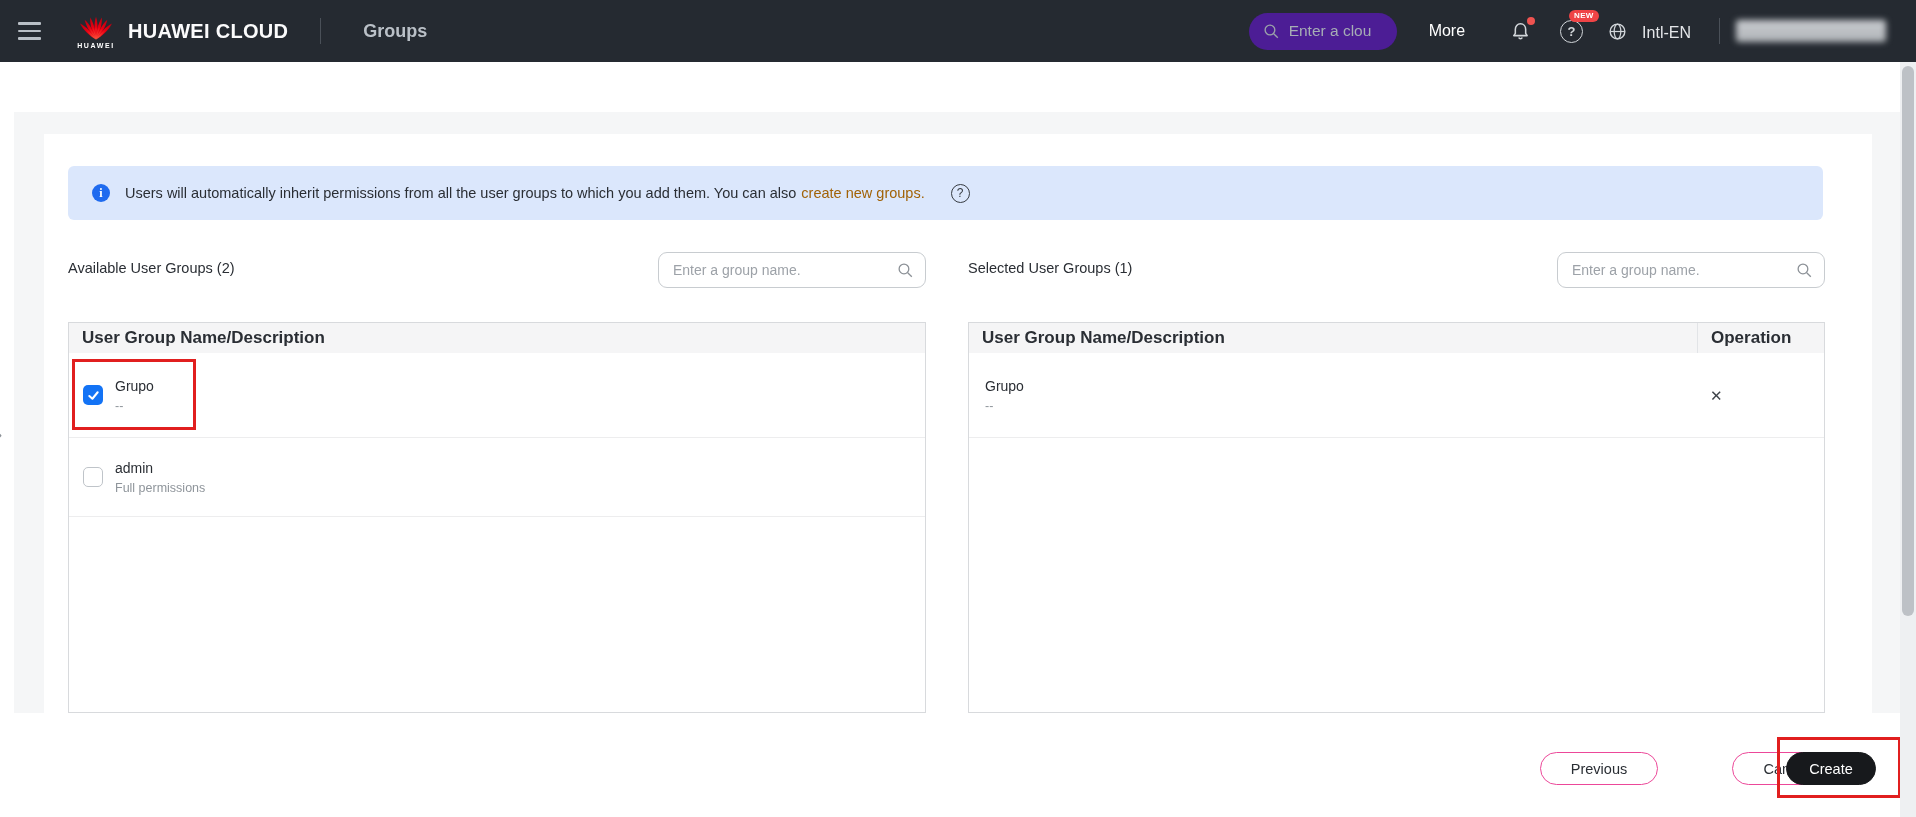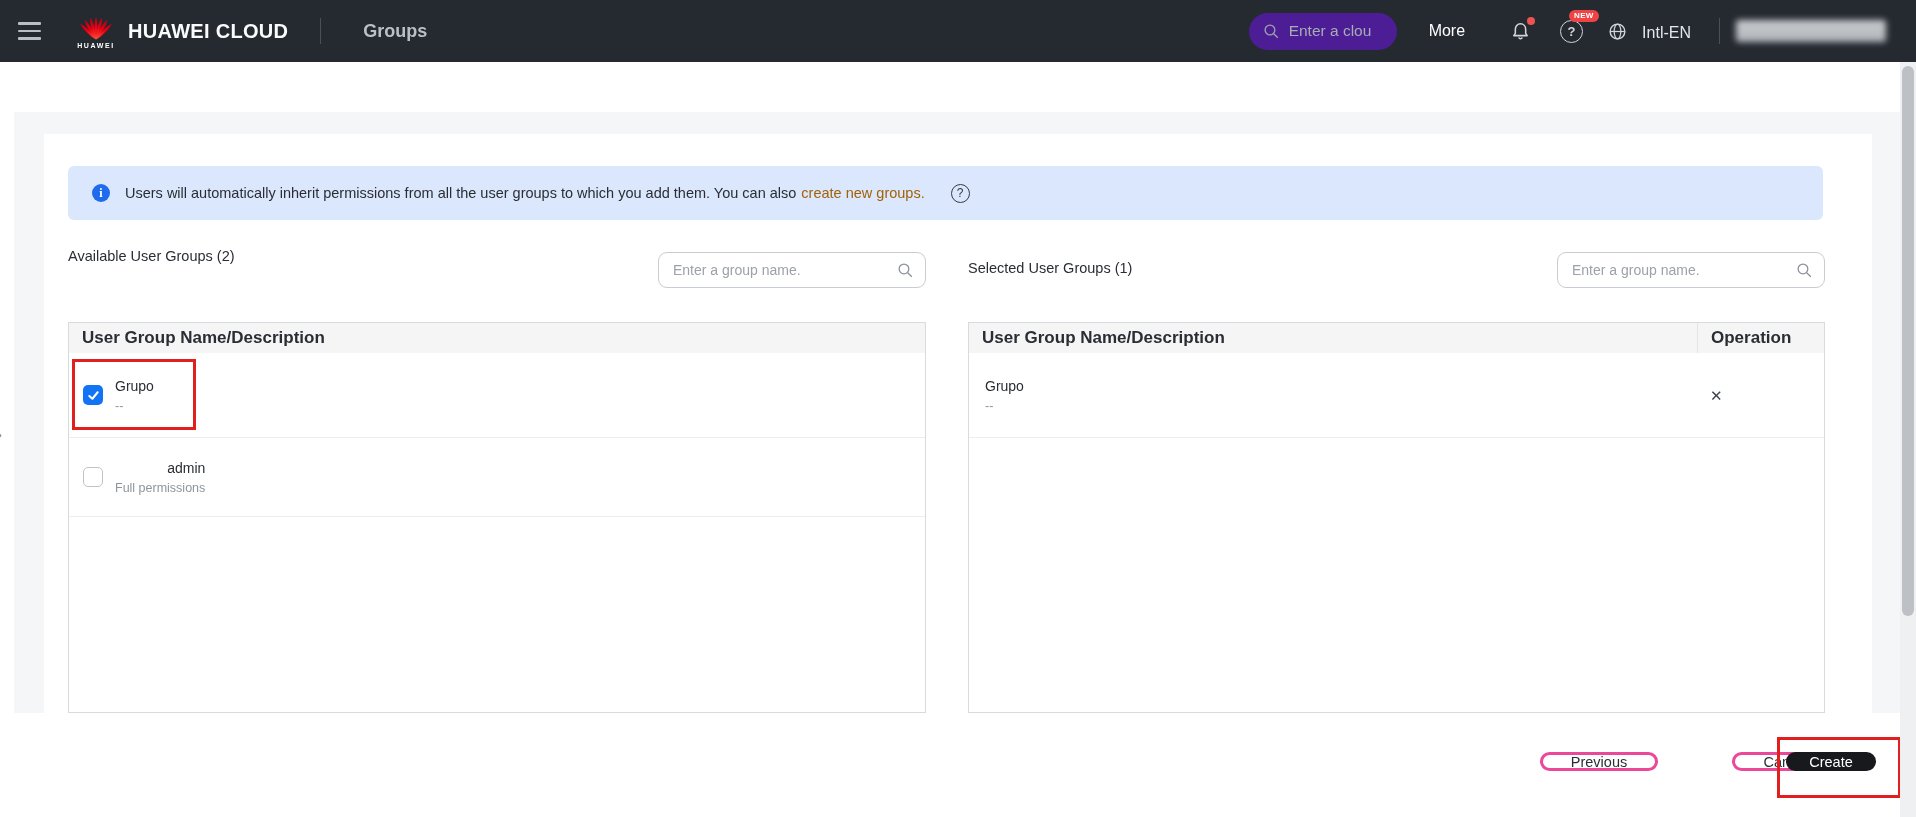--- a/index.html
+++ b/index.html
@@ -88,21 +88,21 @@
   .grow .gtext { margin-left:12px; }
   .g-name { font-size:14px; color:#2a2e34; }
   .g-desc { font-size:12.5px; color:#8f959b; margin-top:5px; }
   .op-cell { width:127px; display:flex; align-items:center; padding-left:13px; }
   .close-x { font-size:15px; color:#3f444a; cursor:pointer; line-height:1; }
 
   
   .hl-rect { position:absolute; border:3px solid #e11f1f; background:transparent; pointer-events:none; }
 
   
-  .btn { position:absolute; top:752px; height:19px; border-radius:17px; background:#fff; border:3px solid #ec4899;
+  .btn { position:absolute; top:752px; height:33px; border-radius:17px; background:#fff; border:1px solid #ec4899;
          font-size:14.5px; color:#2a2e34; cursor:pointer; display:flex; align-items:center; justify-content:center;
          font-family:"Liberation Sans", sans-serif; }
   .btn-create { background:#17191c; border-color:#17191c; color:#fff; }
 
   
   .sb-track { position:absolute; left:1900px; top:62px; width:16px; height:755px; background:#eef0f2; }
   .sb-thumb { position:absolute; left:1902px; top:66px; width:12px; height:550px; background:#bdc1c6; border-radius:6px; }
 
   svg { display:block; }
 </style>
@@ -195,21 +195,21 @@
 
   <div class="card">
 
     <div class="banner">
       <span class="info-icon">i</span>
       <span class="banner-text">Users will automatically inherit permissions from all the user groups to which you add them. You can also</span>
       <span class="banner-link">create new groups.</span>
       <span class="banner-help">?</span>
     </div>
 
-    <span class="panel-title" style="left:24px; top:114px;">Available User Groups (2)</span>
+    <span class="panel-title" style="left:24px; top:126px;">Available User Groups (2)</span>
     <span class="panel-title" style="left:924px; top:126px;">Selected User Groups (1)</span>
 
     <div class="group-search" style="left:614px; top:118px;">
       <input type="text" placeholder="Enter a group name." style="">
       <svg class="mag" width="17" height="17" viewBox="0 0 20 20">
         <circle cx="8.2" cy="8.2" r="5.7" fill="none" stroke="#8b9096" stroke-width="1.5"></circle>
         <line x1="12.6" y1="12.6" x2="17.4" y2="17.4" stroke="#8b9096" stroke-width="1.5"></line>
       </svg>
     </div>
     <div class="group-search" style="left:1513px; top:118px;">
@@ -228,21 +228,21 @@
         <span class="cbx checked">
           <svg width="13" height="13" viewBox="0 0 14 14">
             <polyline points="2.5,7.5 5.8,10.5 11.5,3.5" fill="none" stroke="#fff" stroke-width="2.2" stroke-linecap="round" stroke-linejoin="round"></polyline>
           </svg>
         </span>
         <span class="gtext">
           <div class="g-name">Grupo</div>
           <div class="g-desc">--</div>
         </span>
       </div>
-      <div class="grow" style="height:79px;text-align:right;">
+      <div class="grow" style="height:79px;">
         <span class="cbx unchecked"></span>
         <span class="gtext">
           <div class="g-name">admin</div>
           <div class="g-desc">Full permissions</div>
         </span>
       </div>
     </div>
 
     <div class="gtable" style="left:924px; top:188px; width:857px; height:391px;">
       <div class="thead">

